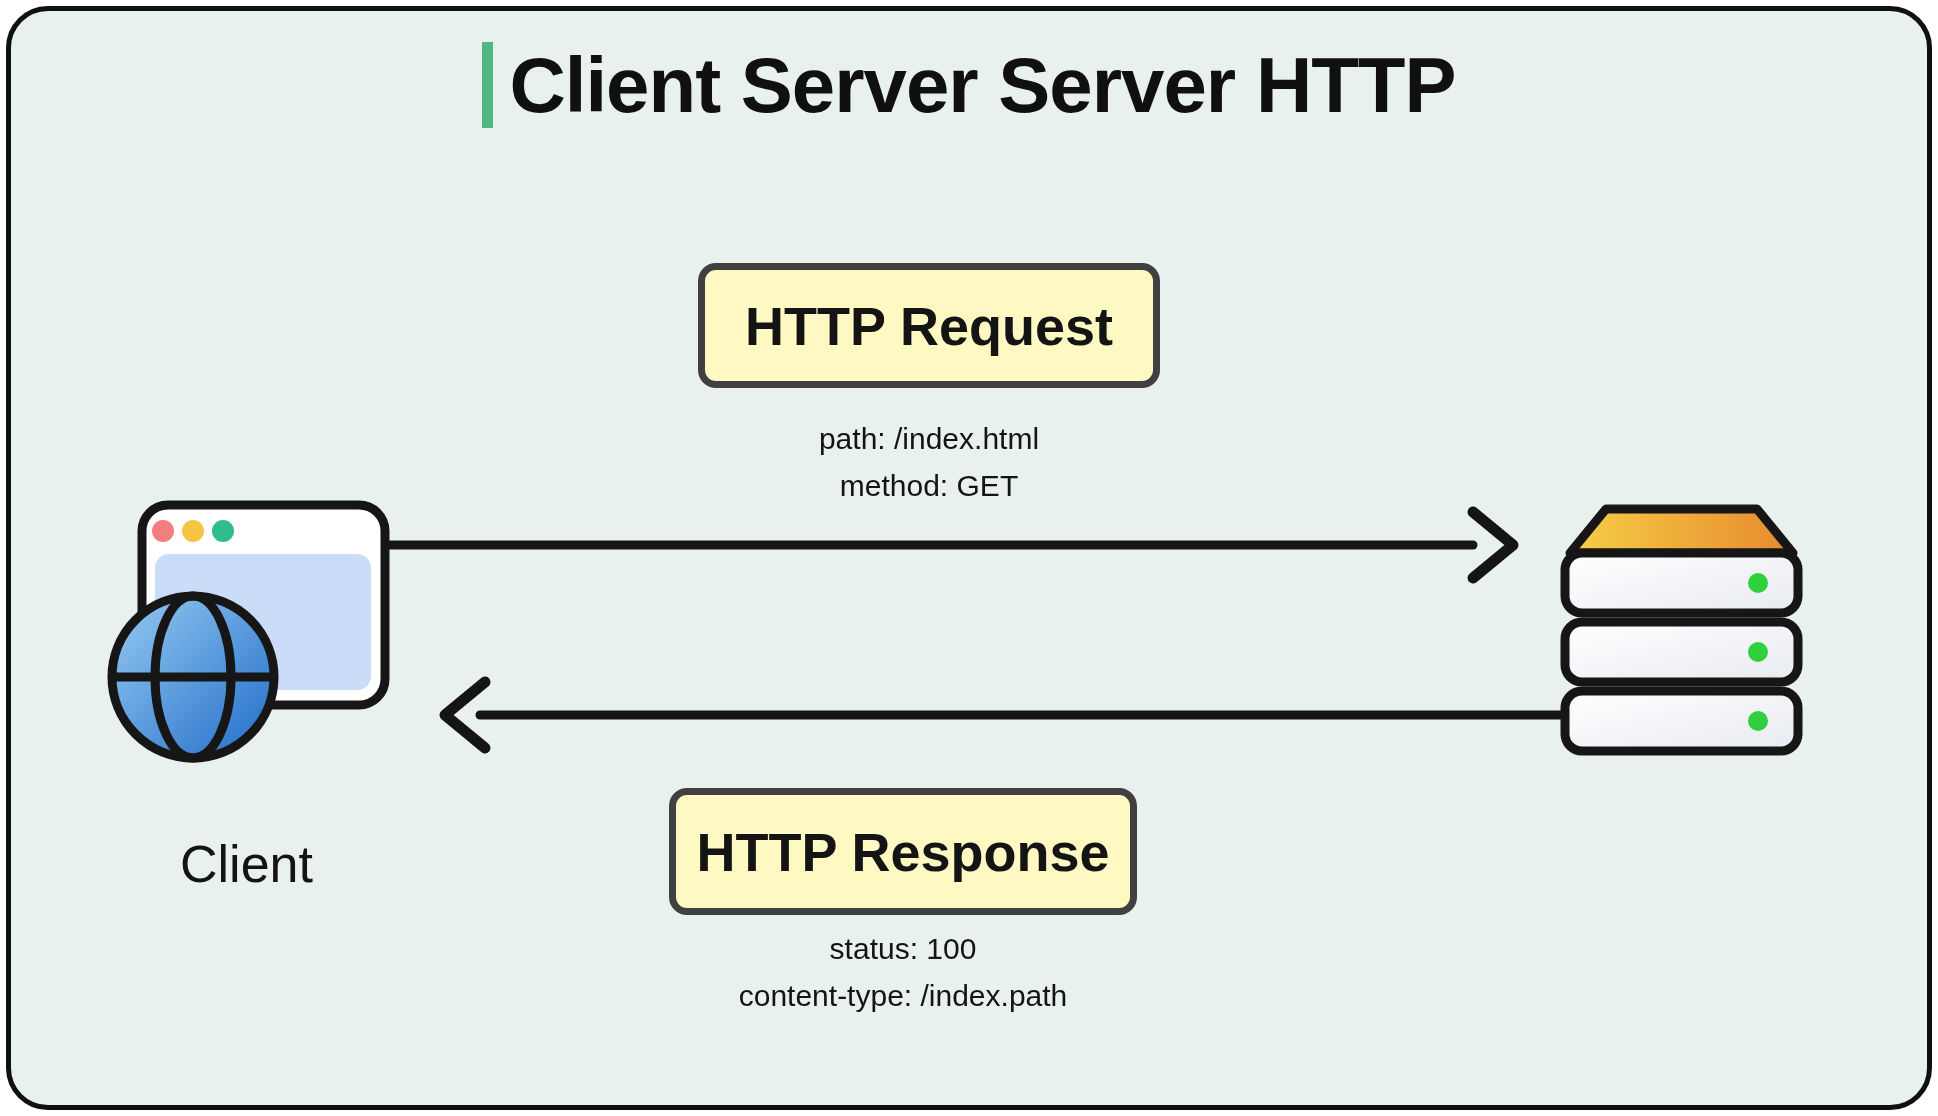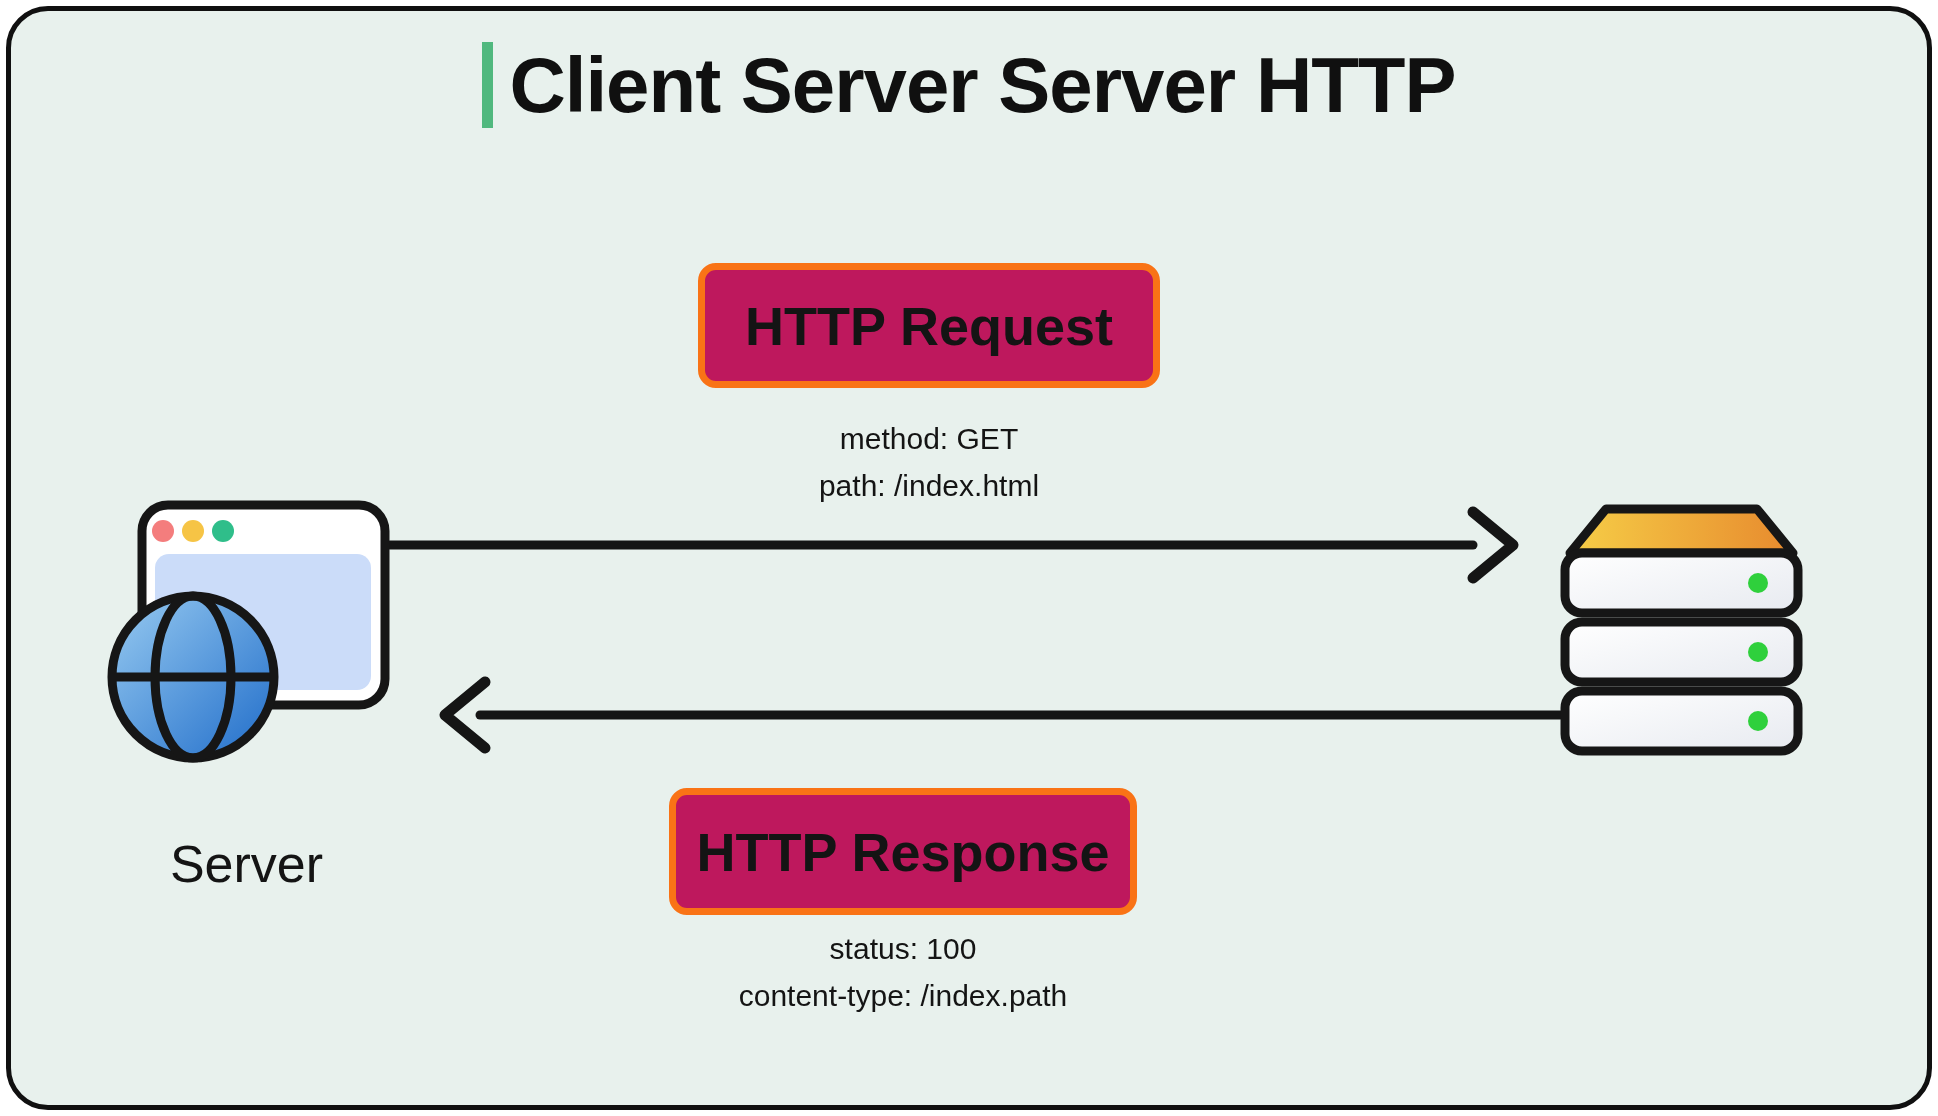--- a/index.html
+++ b/index.html
@@ -39,22 +39,22 @@
   }
   .title-text {
     font-size: 78px;
     font-weight: 700;
     color: #101010;
     letter-spacing: -1px;
     line-height: 1;
   }
   .pill {
     position: absolute;
-    background: #be185d;
-    border: 7px solid #f97316;
+    background: #fef9c3;
+    border: 7px solid #404040;
     border-radius: 18px;
     display: flex;
     align-items: center;
     justify-content: center;
     box-sizing: border-box;
   }
   .pill-request { left: 698px; top: 263px; width: 462px; height: 125px; }
   .pill-response { left: 669px; top: 768px; width: 468px; height: 127px; margin-top: 20px; }
   .pill-label {
     font-size: 54px;
@@ -95,22 +95,22 @@
   <div class="title-row">
     <div class="title-accent"></div>
     <div class="title-text">Client Server Server HTTP</div>
   </div>
 
   <div class="pill pill-request">
     <span class="pill-label">HTTP Request</span>
   </div>
 
   <div class="detail-text detail-request">
+    <div>path: /index.html</div>
     <div>method: GET</div>
-    <div>path: /index.html</div>
   </div>
 
   <svg class="arrow arrow-request" width="1140" height="80" viewBox="0 0 1140 80">
     <line x1="5" y1="40" x2="1088" y2="40" stroke="#151515" stroke-width="9" stroke-linecap="round"></line>
     <polyline points="1088,7 1128,40 1088,73" fill="none" stroke="#151515" stroke-width="11" stroke-linecap="round" stroke-linejoin="round"></polyline>
   </svg>
 
   <svg class="arrow arrow-response" width="1130" height="80" viewBox="0 0 1130 80">
     <line x1="1125" y1="40" x2="45" y2="40" stroke="#151515" stroke-width="9" stroke-linecap="round"></line>
     <polyline points="50,7 10,40 50,73" fill="none" stroke="#151515" stroke-width="11" stroke-linecap="round" stroke-linejoin="round"></polyline>
@@ -128,21 +128,21 @@
     <circle cx="60" cy="31" r="11" fill="#f47d7d"></circle>
     <circle cx="90" cy="31" r="11" fill="#f6c445"></circle>
     <circle cx="120" cy="31" r="11" fill="#2fbe8a"></circle>
     <rect x="52" y="54" width="216" height="136" rx="14" fill="#cbdcf9"></rect>
 
     <circle cx="90" cy="177" r="81" fill="url(#globeGrad)" stroke="#161616" stroke-width="9"></circle>
     <ellipse cx="90" cy="177" rx="38" ry="81" fill="none" stroke="#161616" stroke-width="9"></ellipse>
     <line x1="9" y1="177" x2="171" y2="177" stroke="#161616" stroke-width="9"></line>
   </svg>
 
-  <div class="node-label client-label">Server</div>
+  <div class="node-label client-label">Client</div>
 
   <svg class="node-icon server-icon" width="243" height="257" viewBox="0 0 243 257">
     <defs>
       <linearGradient id="serverTopGrad" x1="0" y1="0" x2="1" y2="0">
         <stop offset="0" stop-color="#f6ce47"></stop>
         <stop offset="1" stop-color="#e78a2e"></stop>
       </linearGradient>
       <linearGradient id="segGrad" x1="0" y1="0" x2="1" y2="1">
         <stop offset="0" stop-color="#ffffff"></stop>
         <stop offset="1" stop-color="#e7eaf0"></stop>

